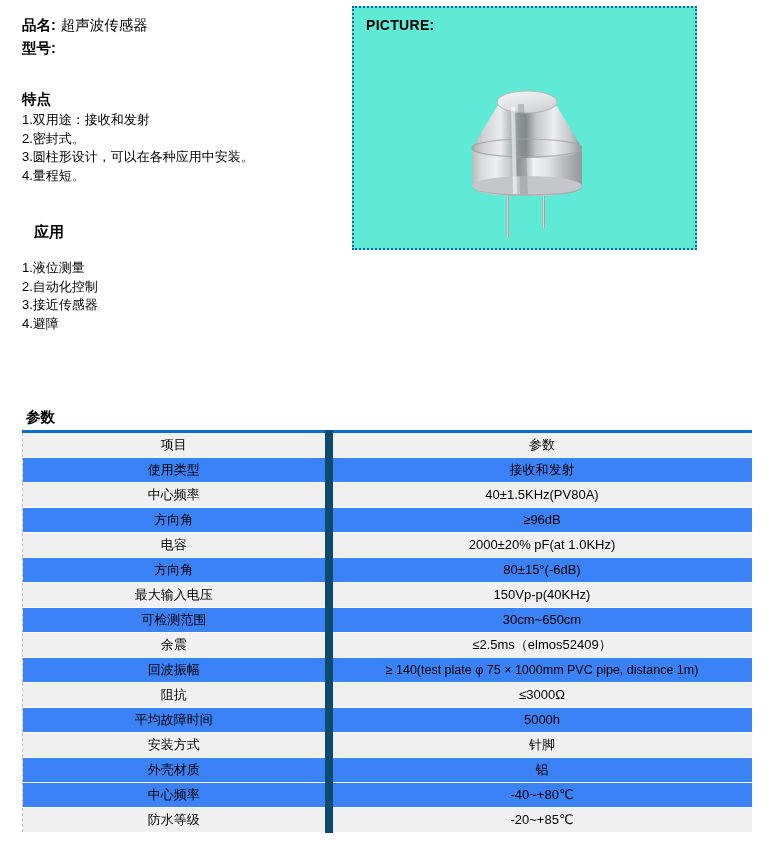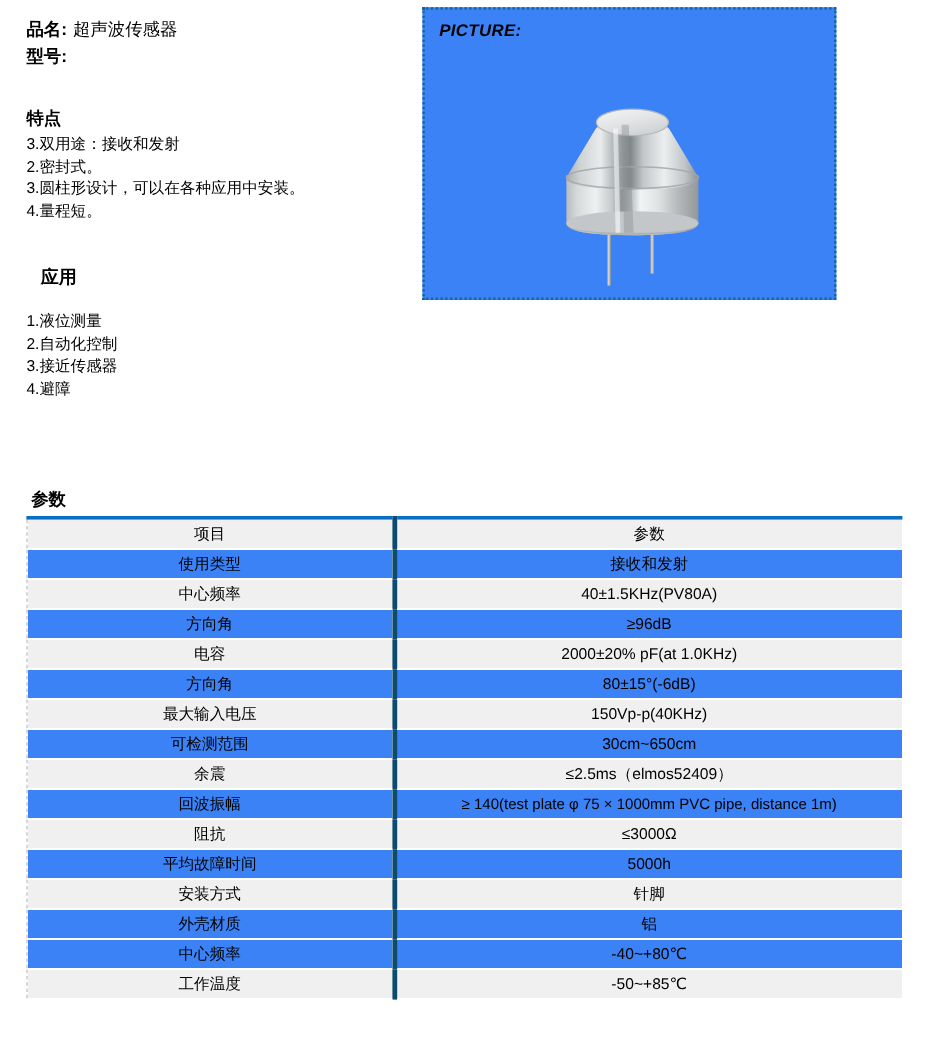--- a/index.html
+++ b/index.html
@@ -74,22 +74,21 @@
 
   
   .picture-panel {
     position: absolute;
     left: 352px;
     top: 6px;
     width: 345px;
     height: 244px;
     border: 2px dotted #1464a0;
     box-sizing: border-box;
-    background: #3b82f6;
-    font-style: italic;
+    background: #5eead4;
   }
   .picture-caption {
     position: absolute;
     left: 12px;
     top: 9px;
     font-weight: bold;
     font-size: 14px;
     letter-spacing: 0.3px;
   }
   .sensor-wrap {
@@ -113,21 +112,21 @@
   }
   .params-table td {
     height: 24px;
     padding: 0;
     text-align: center;
     vertical-align: middle;
     font-size: 13px;
     line-height: 24px;
     white-space: nowrap;
     overflow: hidden;
-    border-right: 4px solid #0c4a6e;
+    border-right: 8px solid #0c4a6e;
     border-bottom: 1px solid #ffffff;
   }
   .params-table td.col-value {
     border-right: none;
   }
   .params-table tr.row-light td { background: #f0f0f0; }
   .params-table tr.row-dark  td { background: #3b82f6; }
   .params-table col.c-item  { width: 306px; }
   .params-table col.c-value { width: 423px; }
   .params-table td.long-value { font-size: 12.5px; }
@@ -140,21 +139,21 @@
     <span class="kv-label">品名:</span>
     <span class="kv-value">超声波传感器</span>
   </div>
   <div class="kv-line">
     <span class="kv-label">型号:</span>
   </div>
 </div>
 
 <div class="section-heading" id="features-heading">特点</div>
 <ul class="bullet-list" id="features-list">
-  <li>3.双用途：接收和发射</li>
+  <li>1.双用途：接收和发射</li>
   <li>2.密封式。</li>
   <li>3.圆柱形设计，可以在各种应用中安装。</li>
   <li>4.量程短。</li>
 </ul>
 
 <div class="section-heading" id="apps-heading">应用</div>
 <ul class="bullet-list" id="apps-list">
   <li>1.液位测量</li>
   <li>2.自动化控制</li>
   <li>3.接近传感器</li>
@@ -283,17 +282,17 @@
     </tr>
     <tr class="row-dark">
       <td>外壳材质</td>
       <td class="col-value">铝</td>
     </tr>
     <tr class="row-dark">
       <td>中心频率</td>
       <td class="col-value">-40~+80℃</td>
     </tr>
     <tr class="row-light">
-      <td>工作温度</td>
-      <td class="col-value">-50~+85℃</td>
+      <td>防水等级</td>
+      <td class="col-value">-20~+85℃</td>
     </tr>
   </tbody>
 </table>
 
 </body></html>

